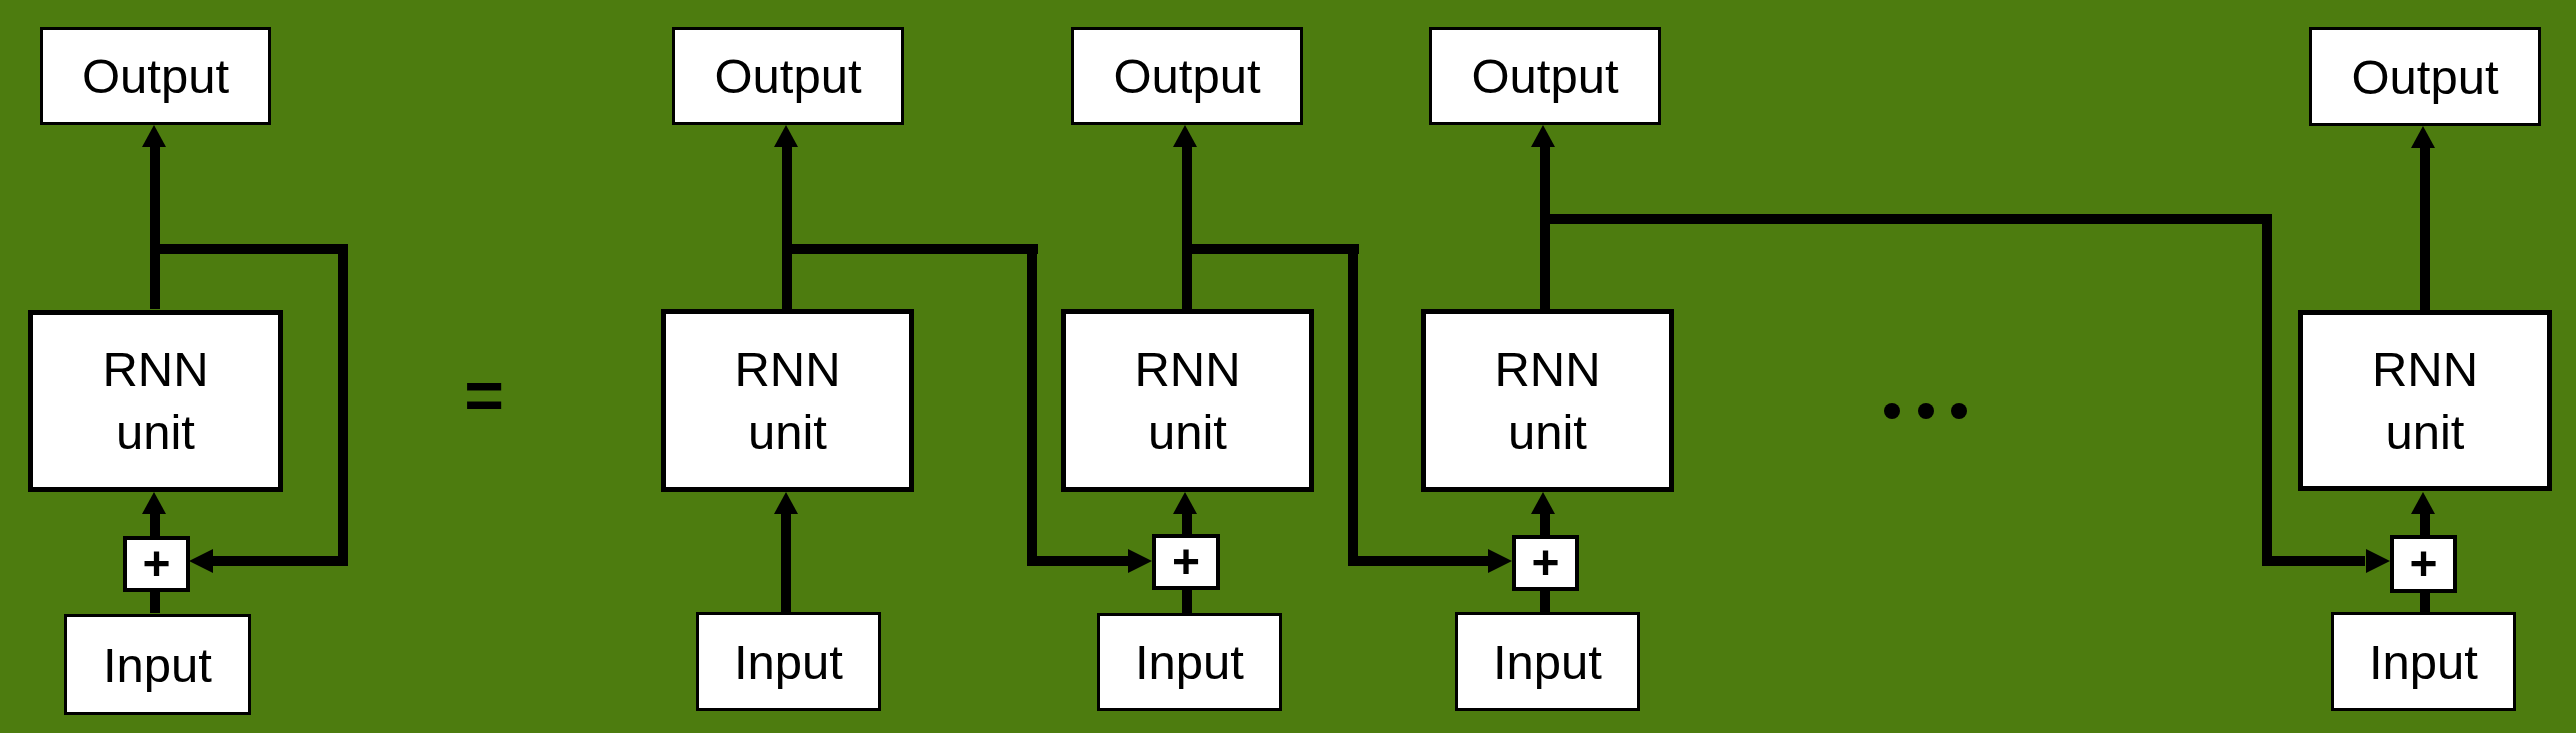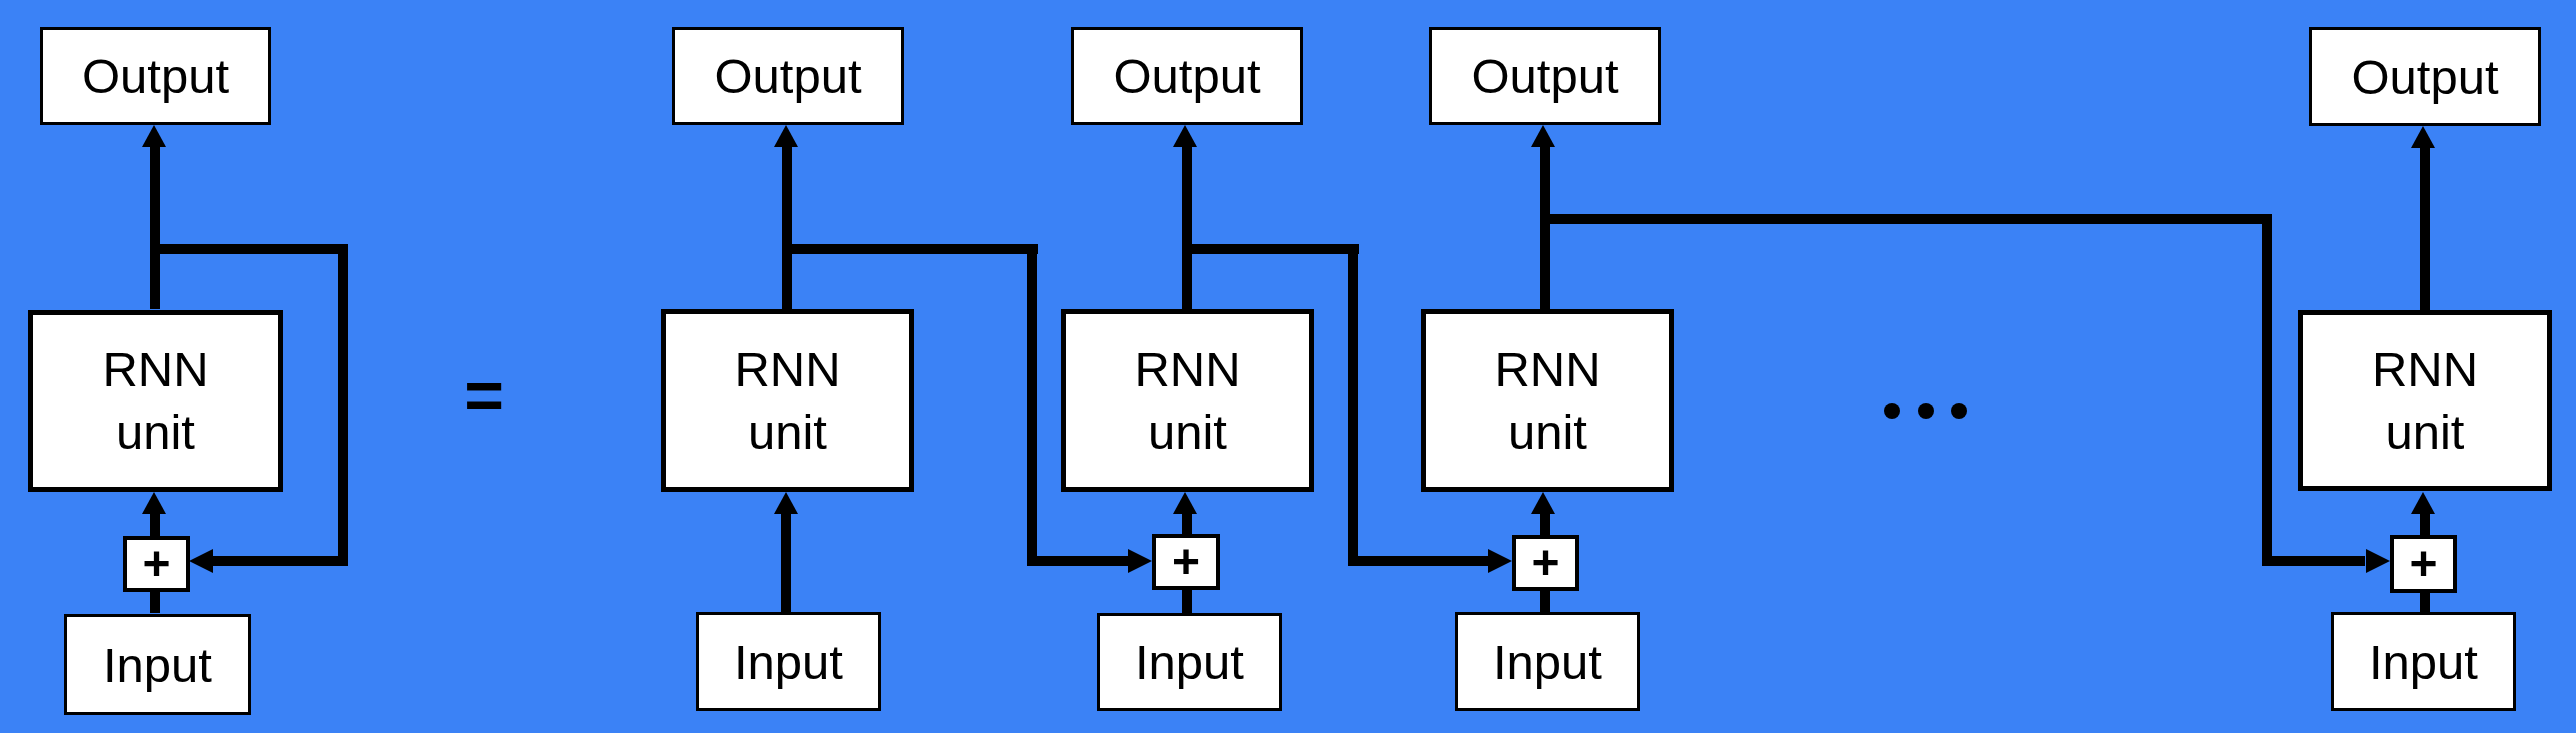--- a/index.html
+++ b/index.html
@@ -5,21 +5,21 @@
   html, body {
     margin: 0;
     padding: 0;
     background: #ffffff;
     font-family: "Liberation Sans", sans-serif;
   }
   #canvas {
     position: relative;
     width: 2576px;
     height: 734px;
-    background: #3b82f6;
+    background: #4d7c0f;
     overflow: hidden;
     color: #000;
   }
   .box {
     position: absolute;
     box-sizing: border-box;
     background: #fff;
     border: 3.2px solid #000;
     display: flex;
     align-items: center;

